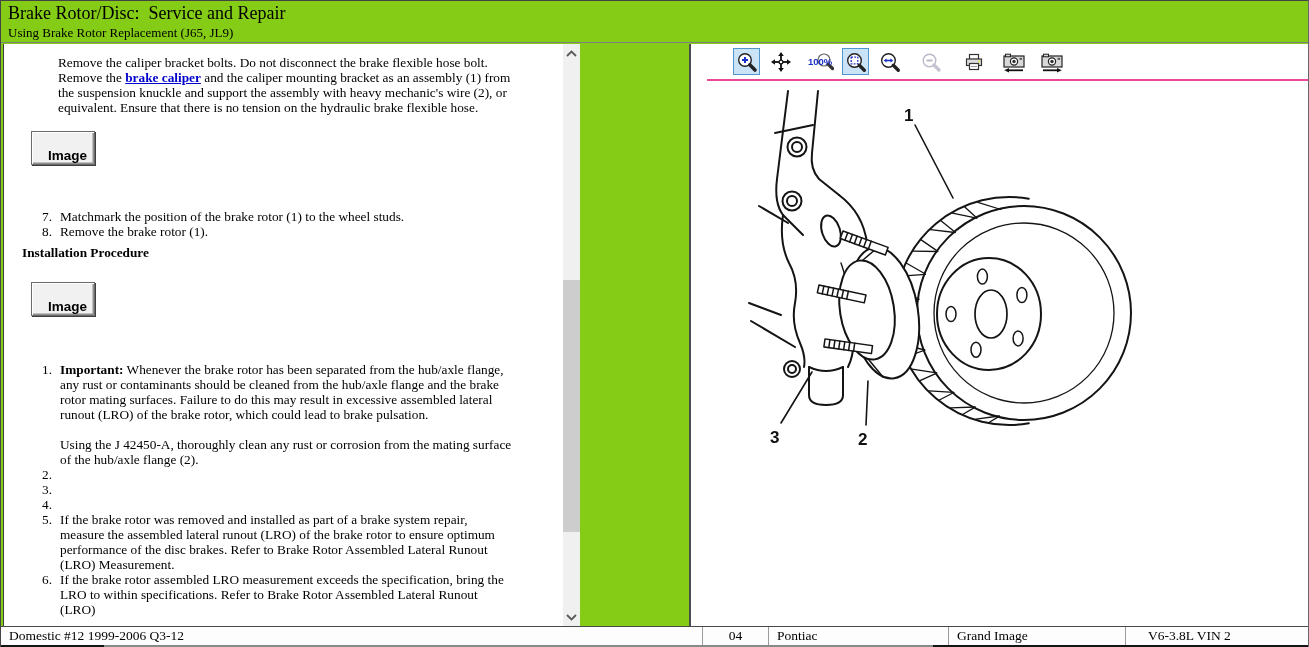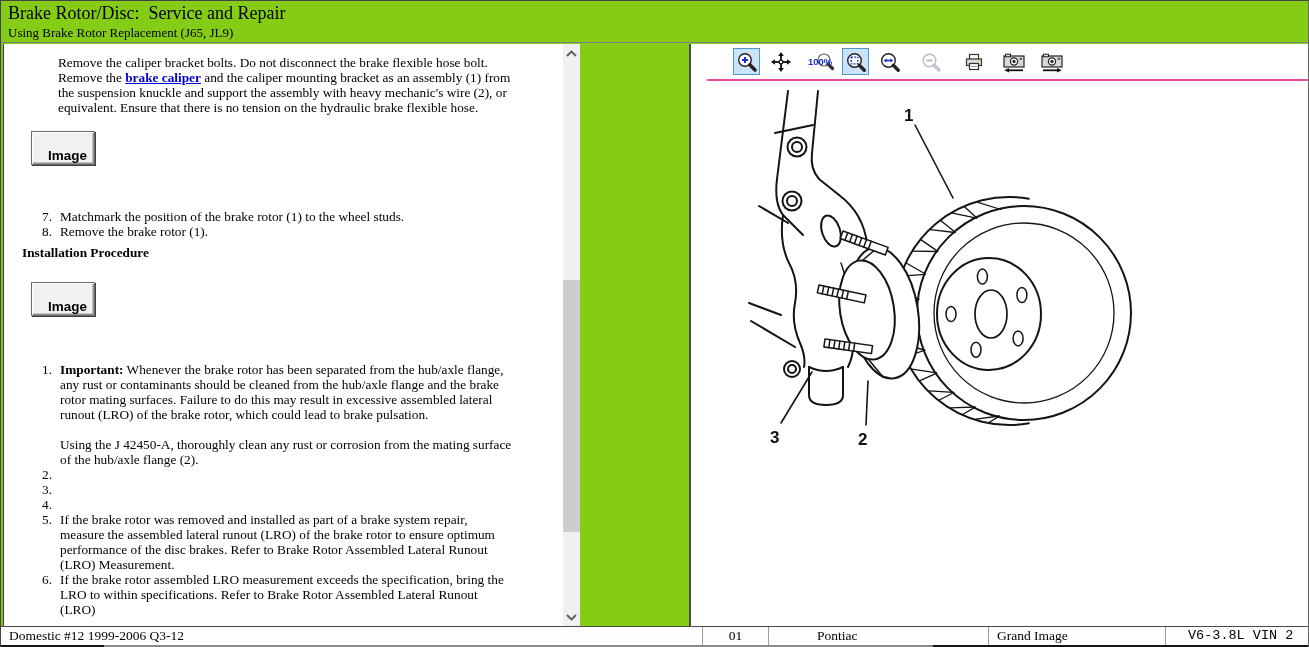--- a/index.html
+++ b/index.html
@@ -44,23 +44,23 @@
   .tb-btn.wide{width:31px;}
   #tb-pan{margin-right:11px;} #tb-100{margin-right:6px;} #tb-fitw{margin-right:14px;}
   #tb-zoomout{margin-right:16px;cursor:default;} #tb-print{margin-right:11px;}
   #diagram-area{position:absolute;left:0;top:39px;width:619px;height:543px;background:#fff;cursor:crosshair;}
   
   #statusbar{position:absolute;left:0;top:625px;width:1309px;height:19px;border-top:1px solid #4a4a4a;
              display:flex;box-sizing:border-box;font-size:13.5px;background:#fdfdfd;}
   .sb-cell{box-sizing:border-box;border-right:1px solid #9b9b9b;padding:1px 0 0 8px;white-space:nowrap;overflow:hidden;}
   .c1{width:702px;}
   .c2{width:66px;text-align:center;padding-left:0;}
-  .c3{width:180px;margin-left:40px;}
+  .c3{width:180px;}
   .c4{width:177px;}
-  .c5{flex:1;border-right:none;padding-left:22px;font-family:Liberation Mono, monospace;}
+  .c5{flex:1;border-right:none;padding-left:22px;}
   
   #bottom-strip{position:absolute;left:0;top:644px;width:1309px;height:3px;background:#8a8a8a;}
   .strip-dark-left{position:absolute;left:0;top:0;width:103px;height:3px;background:#151515;}
   .strip-dark-right{position:absolute;left:932px;top:0;width:377px;height:3px;background:#151515;}
   svg{display:block;}
 </style>
 </head>
 <body>
 
 <div id="window">
@@ -316,21 +316,21 @@
           <text x="213" y="38">1</text>
           <text x="167" y="362">2</text>
           <text x="79" y="360">3</text>
         </g>
       </svg>
     </div>
   </div>
 
   <div id="statusbar">
     <div class="sb-cell c1">Domestic #12 1999-2006 Q3-12</div>
-    <div class="sb-cell c2">01</div>
+    <div class="sb-cell c2">04</div>
     <div class="sb-cell c3">Pontiac</div>
     <div class="sb-cell c4">Grand Image</div>
     <div class="sb-cell c5">V6-3.8L VIN 2</div>
   </div>
 
   <div id="bottom-strip">
     <div class="strip-dark-left"></div>
     <div class="strip-dark-right"></div>
   </div>
 

